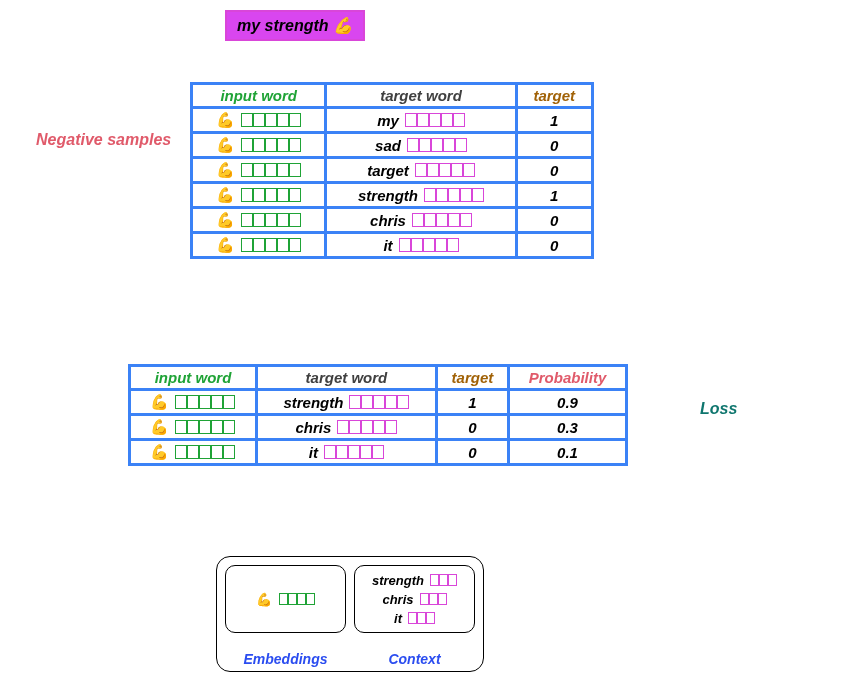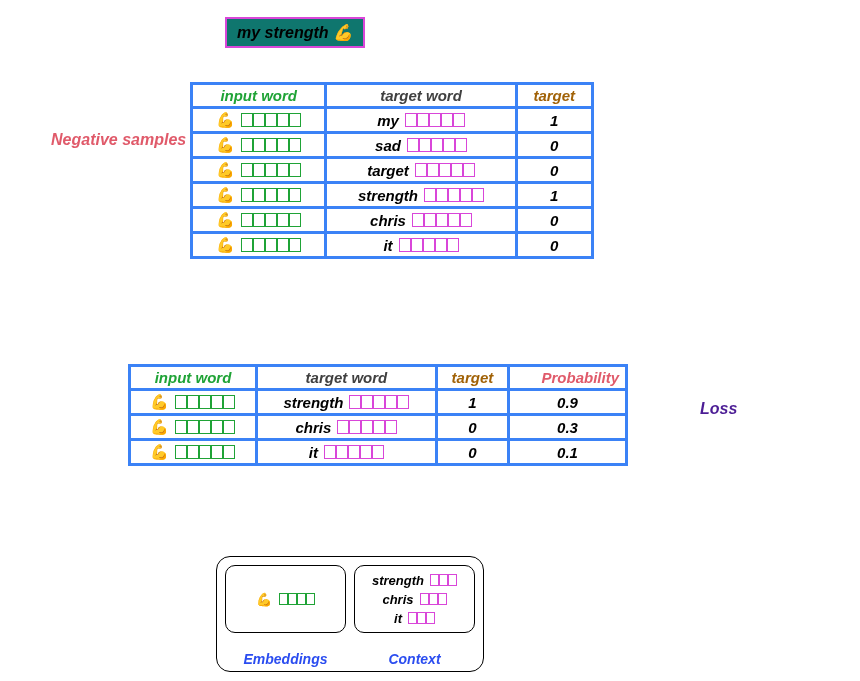--- a/index.html
+++ b/index.html
@@ -15,46 +15,45 @@
   .stage {
     position: relative;
     width: 860px;
     height: 681px;
   }
   .context-box {
     position: absolute;
     left: 225px;
     top: 10px;
     border: 2px solid #d946d9;
-    background: #0f766e;
+    background: #d946ef;
     padding: 4px 10px;
     font-style: italic;
     font-weight: bold;
     font-size: 16px;
-    margin-top: 7px;
   }
 
   
   .tbl {
     position: absolute;
     border-collapse: collapse;
     background: #fff;
     font-size: 15px;
   }
   .tbl th, .tbl td {
     border: 3px solid #3b82f6;
     padding: 2px 6px;
     text-align: center;
     vertical-align: middle;
     white-space: nowrap;
   }
   .tbl th.input  { color: #1fa336; font-style: italic; font-weight: bold; }
   .tbl th.target { color: #404040; font-style: italic; font-weight: bold; }
   .tbl th.tgtnum { color: #a16207; font-style: italic; font-weight: bold; }
-  .tbl th.prob   { color: #e05a6a; font-style: italic; font-weight: bold; text-align: right; }
+  .tbl th.prob   { color: #e05a6a; font-style: italic; font-weight: bold; }
   .cell-flex { display: flex; align-items: center; justify-content: center; gap: 6px; }
   .word-lbl { font-style: italic; font-weight: bold; }
   .emoji { font-style: normal; }
   .squares { display: inline-flex; gap: 0; }
   .sq {
     width: 12px; height: 14px;
     border: 1.5px solid;
     border-left-width: 0.75px;
     border-right-width: 0.75px;
   }
@@ -66,27 +65,26 @@
 
   .neg-label {
     position: absolute;
     left: 36px;
     top: 130px;
     color: #e05a6a;
     font-style: italic;
     font-weight: bold;
     font-size: 16px;
     line-height: 1.3;
-    margin-left: 15px;
   }
   .loss-label {
     position: absolute;
     left: 700px;
     top: 400px;
-    color: #4c1d95;
+    color: #0f766e;
     font-style: italic;
     font-weight: bold;
     font-size: 16px;
   }
 
   
   .panel {
     position: absolute;
     left: 216px;
     top: 556px;

